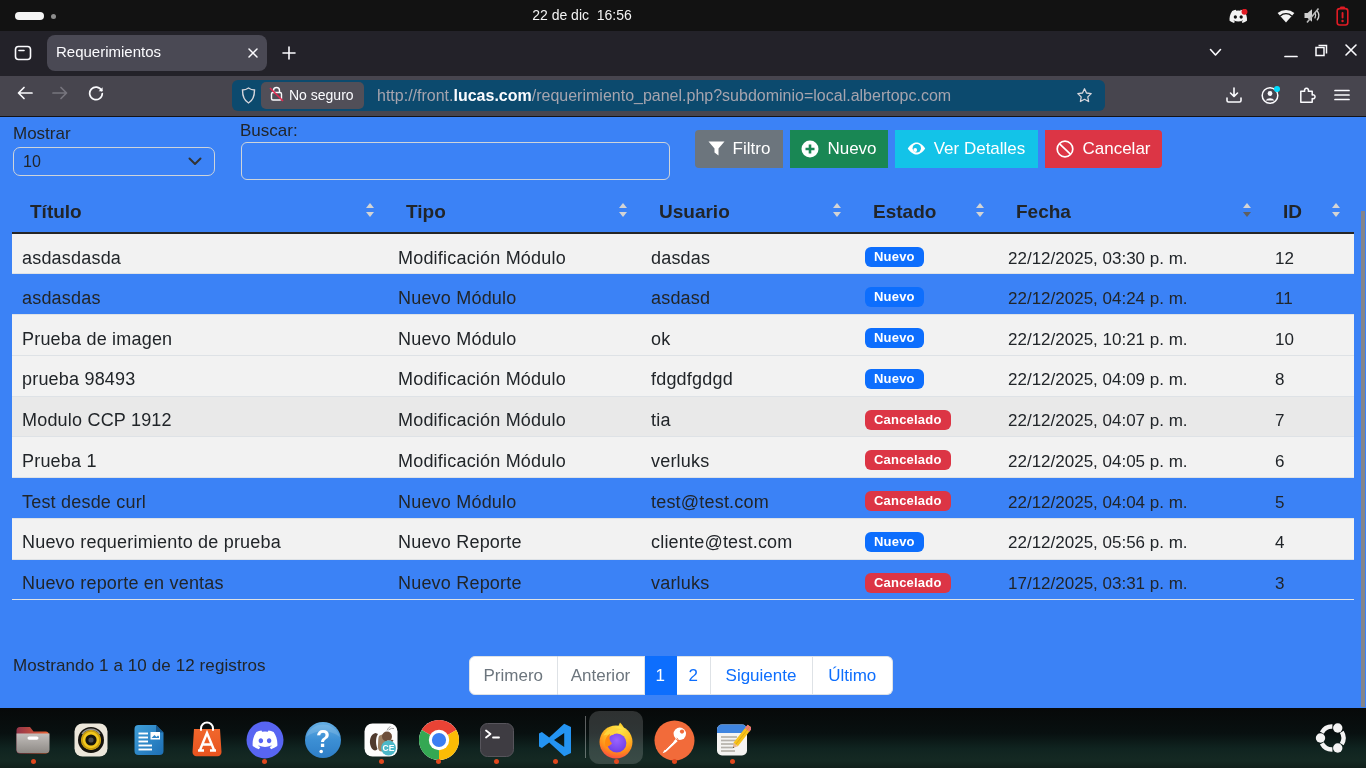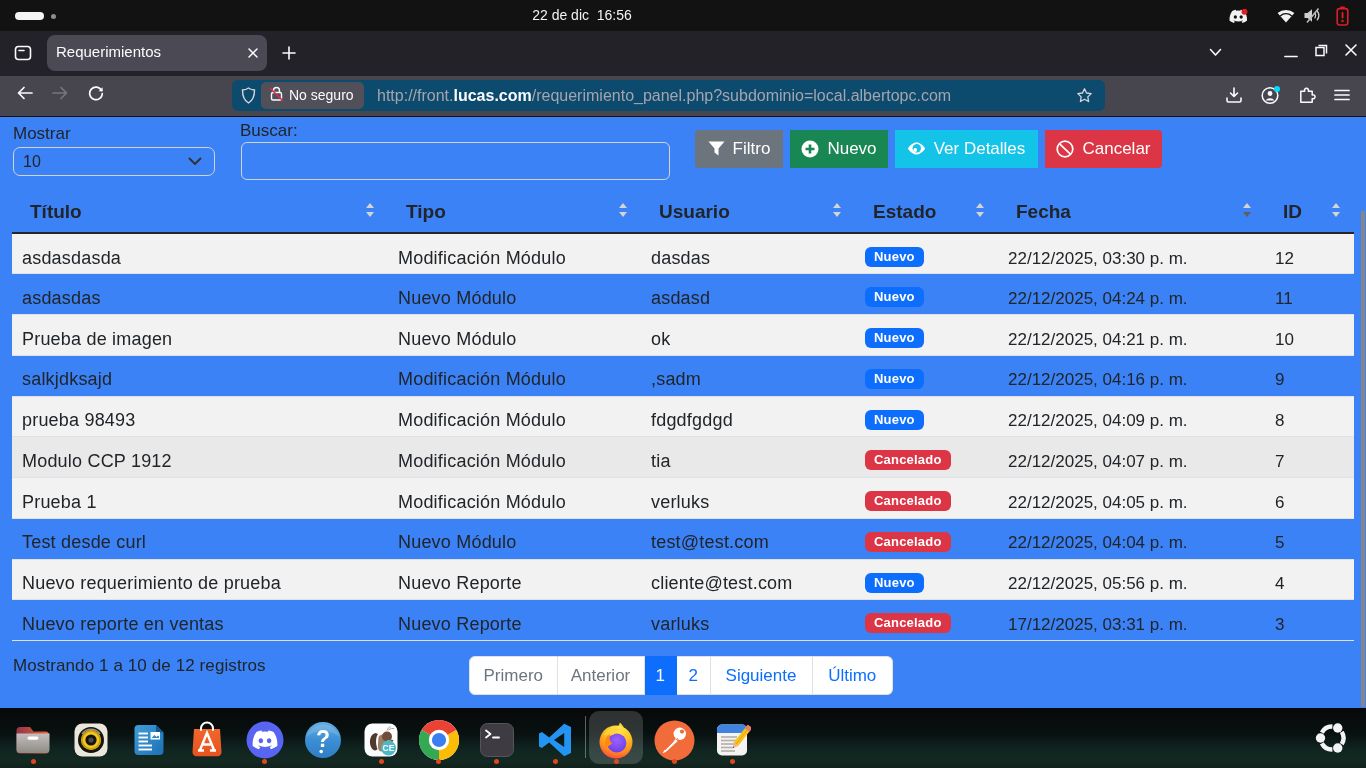--- a/index.html
+++ b/index.html
@@ -278,30 +278,22 @@
           <td>asdasd</td>
           <td><span class="badge b-new">Nuevo</span></td>
           <td>22/12/2025, 04:24 p. m.</td>
           <td>11</td>
         </tr>
       <tr class="odd">
           <td>Prueba de imagen</td>
           <td>Nuevo Módulo</td>
           <td>ok</td>
           <td><span class="badge b-new">Nuevo</span></td>
-          <td>22/12/2025, 04:21 p. m.</td>
+          <td>22/12/2025, 10:21 p. m.</td>
           <td>10</td>
-        </tr>
-      <tr>
-          <td>salkjdksajd</td>
-          <td>Modificación Módulo</td>
-          <td>,sadm</td>
-          <td><span class="badge b-new">Nuevo</span></td>
-          <td>22/12/2025, 04:16 p. m.</td>
-          <td>9</td>
         </tr>
       <tr class="odd">
           <td>prueba 98493</td>
           <td>Modificación Módulo</td>
           <td>fdgdfgdgd</td>
           <td><span class="badge b-new">Nuevo</span></td>
           <td>22/12/2025, 04:09 p. m.</td>
           <td>8</td>
         </tr>
       <tr class="hov">

